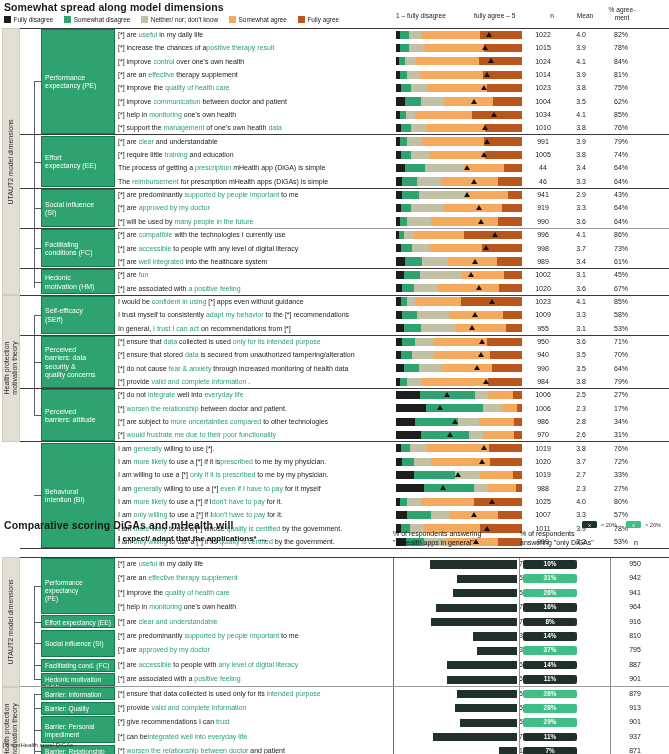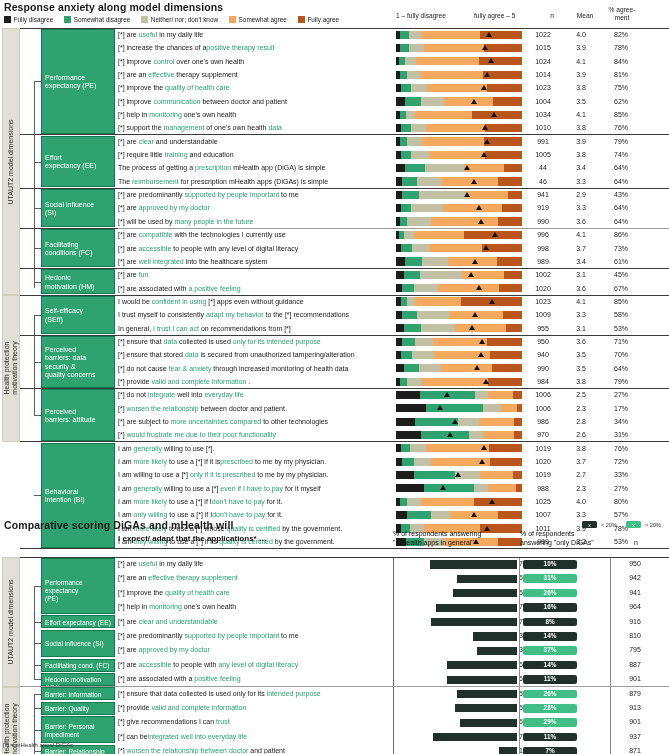--- a/index.html
+++ b/index.html
@@ -83,21 +83,21 @@
   .grpbox2 span{display:block;}
   .foot{position:absolute;left:3px;top:742px;font-size:6px;color:#333;}
   .vrule{position:absolute;width:1px;background:#8c8c8c;}
 </style>
 </head>
 <body>
 
 <div class="page">
 
   <div id="sec1">
-    <div class="title ttl">Response anxiety along model dimensions</div>
+    <div class="title ttl">Somewhat spread along model dimensions</div>
     <div class="legend" id="legend1">
         <div class="leg-item">
           <span class="leg-sw" style="background: rgb(29, 29, 27);"></span>
           <span class="leg-tx">Fully disagree</span>
         </div>
         <div class="leg-item">
           <span class="leg-sw" style="background: rgb(47, 163, 111);"></span>
           <span class="leg-tx">Somewhat disagree</span>
         </div>
         <div class="leg-item">

